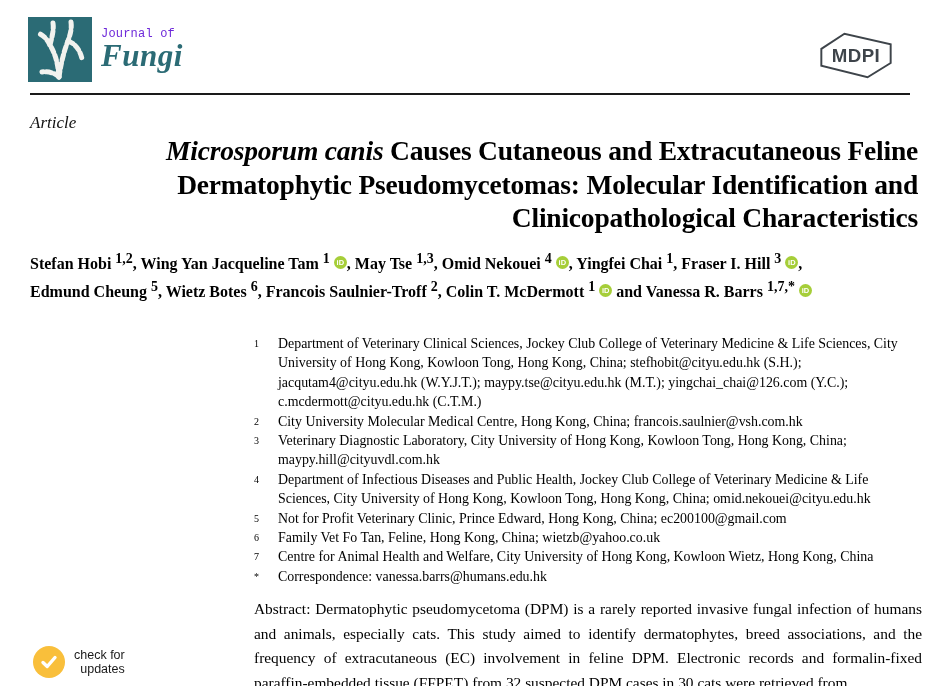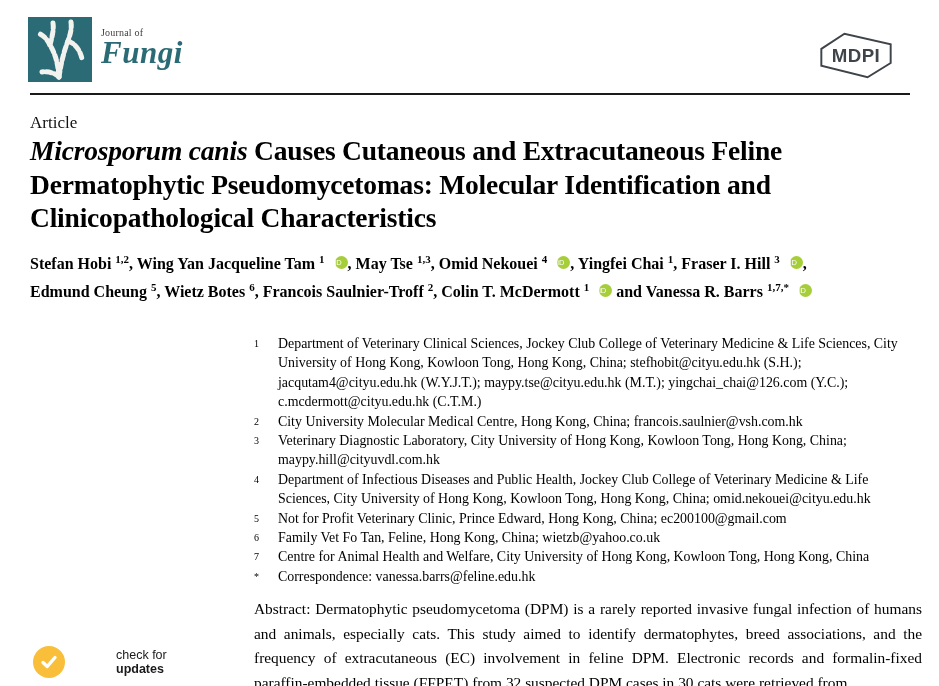--- a/index.html
+++ b/index.html
@@ -12,82 +12,82 @@
     color: #000;
     overflow: hidden;
   }
   
   .logo-box {
     position: absolute; left: 28px; top: 17px;
     width: 64px; height: 65px;
     background: #2b6b75;
   }
   .journal-name { position: absolute; left: 101px; top: 27px; }
-  .journal-prefix { font-size: 10px; color: #404040; letter-spacing: 0.2px; }
+  .journal-prefix { font-size: 12px; color: #6d28d9; letter-spacing: 0.2px; font-family: Liberation Mono, monospace; }
   .journal-title {
     font-size: 31px; font-weight: bold; font-style: italic;
     color: #2b6b75; margin-top: -3px; letter-spacing: 0.5px;
   }
   .mdpi-logo { position: absolute; left: 816px; top: 30px; width: 80px; height: 51px; }
   .header-rule {
     position: absolute; left: 30px; top: 93px; width: 880px; height: 2px;
     background: #1a1a1a;
   }
   
   .article-type {
     position: absolute; left: 30px; top: 113px;
-    font-size: 17px; color: #111;
+    font-style: italic; font-size: 17px; color: #111;
   }
   .article-title {
     position: absolute; left: 30px; top: 134px; width: 888px;
     font-size: 27.5px; font-weight: bold; line-height: 33.5px;
-    letter-spacing: -0.2px; color: #000;
+    letter-spacing: -0.2px; color: #000; text-align: right;
   }
   .article-title .seg-italic { font-style: italic; }
   
   .authors {
     position: absolute; left: 30px; top: 250px; width: 895px;
     font-size: 16px; font-weight: bold; line-height: 27.5px; color: #000;
   }
-  .authors sup { font-size: 11px; vertical-align: super; line-height: 0; }
+  .authors sup { font-size: 14px; vertical-align: super; line-height: 0; }
   .orcid-icon {
     display: inline-block; width: 13px; height: 13px;
     background: #a6ce39; border-radius: 50%;
     color: #fff; font-family: "Liberation Sans", sans-serif;
-    font-size: 7.5px; font-weight: normal; line-height: 13px;
-    vertical-align: 4px; margin-left: 10px;
+    font-size: 7.5px; font-weight: bold; text-align: center; line-height: 13px;
+    vertical-align: 4px; margin-left: 4px;
   }
   
   .affiliations {
     position: absolute; left: 254px; top: 334px; width: 664px;
     font-size: 13.9px; line-height: 19.4px; color: #000;
   }
   .aff-row { display: grid; grid-template-columns: 24px 1fr; }
   .aff-marker { font-size: 10px; line-height: 17px; vertical-align: super; padding-top: 1px; }
   
   .abstract {
     position: absolute; left: 254px; top: 597px; width: 668px;
     font-size: 15.4px; line-height: 24.7px; text-align: justify; color: #000;
   }
   .abstract b { font-weight: normal; }
   
   .crossmark {
     position: absolute; left: 33px; top: 646px;
-    display: flex; align-items: center; cursor: pointer; gap: 42px;
+    display: flex; align-items: center; cursor: pointer;
   }
   .cm-circle {
     width: 32px; height: 32px; border-radius: 50%;
     background: #f9bf3b; display: flex; align-items: center; justify-content: center;
     flex: 0 0 auto;
   }
   .cm-text {
     margin-left: 9px; font-family: "Liberation Sans", sans-serif;
     font-size: 12.5px; line-height: 14.5px; color: #1a1a1a;
   }
-  .cm-text .l2 { font-weight: bold; }
+  .cm-text .l2 { font-weight: normal; text-align: right; }
 </style>
 </head>
 <body>
 
 <div class="logo-box">
   <svg width="64" height="65" viewBox="0 0 64 65">
     <g fill="none" stroke="#f2f2ee" stroke-width="5" stroke-linecap="round" stroke-dasharray="5.5 3">
       <path d="M31 60 C 30 48 28 38 22 28 C 19 22 15 18 10 16"></path>
       <path d="M22 28 C 24 20 26 13 25 6"></path>
       <path d="M31 60 C 33 46 36 34 40 24 C 42 18 44 12 43 5"></path>
@@ -133,25 +133,25 @@
     <div class="aff-row">
       <span class="aff-marker">5</span>
       <span class="aff-text">Not for Profit Veterinary Clinic, Prince Edward, Hong Kong, China; ec200100@gmail.com</span>
     </div>
     <div class="aff-row">
       <span class="aff-marker">6</span>
       <span class="aff-text">Family Vet Fo Tan, Feline, Hong Kong, China; wietzb@yahoo.co.uk</span>
     </div>
     <div class="aff-row">
       <span class="aff-marker">7</span>
-      <span class="aff-text">Centre for Animal Health and Welfare, City University of Hong Kong, Kowloon Tong, Hong Kong, China</span>
+      <span class="aff-text">Centre for Animal Health and Welfare, City University of Hong Kong, Kowloon Wietz, Hong Kong, China</span>
     </div>
     <div class="aff-row">
       <span class="aff-marker">*</span>
-      <span class="aff-text">Correspondence: vanessa.barrs@feline.edu.hk</span>
+      <span class="aff-text">Correspondence: vanessa.barrs@humans.edu.hk</span>
     </div>
   </div>
 
 <div class="abstract">
   <b>Abstract:</b><span> Dermatophytic pseudomycetoma (DPM) is a rarely reported invasive fungal infection of humans and animals, especially cats. This study aimed to identify dermatophytes, breed associations, and the frequency of extracutaneous (EC) involvement in feline DPM. Electronic records and formalin-fixed paraffin-embedded tissue (FFPET) from 32 suspected DPM cases in 30 cats were retrieved from</span>
 </div>
 
 <div class="crossmark">
   <div class="cm-circle">
     <svg width="20" height="20" viewBox="0 0 20 20">

